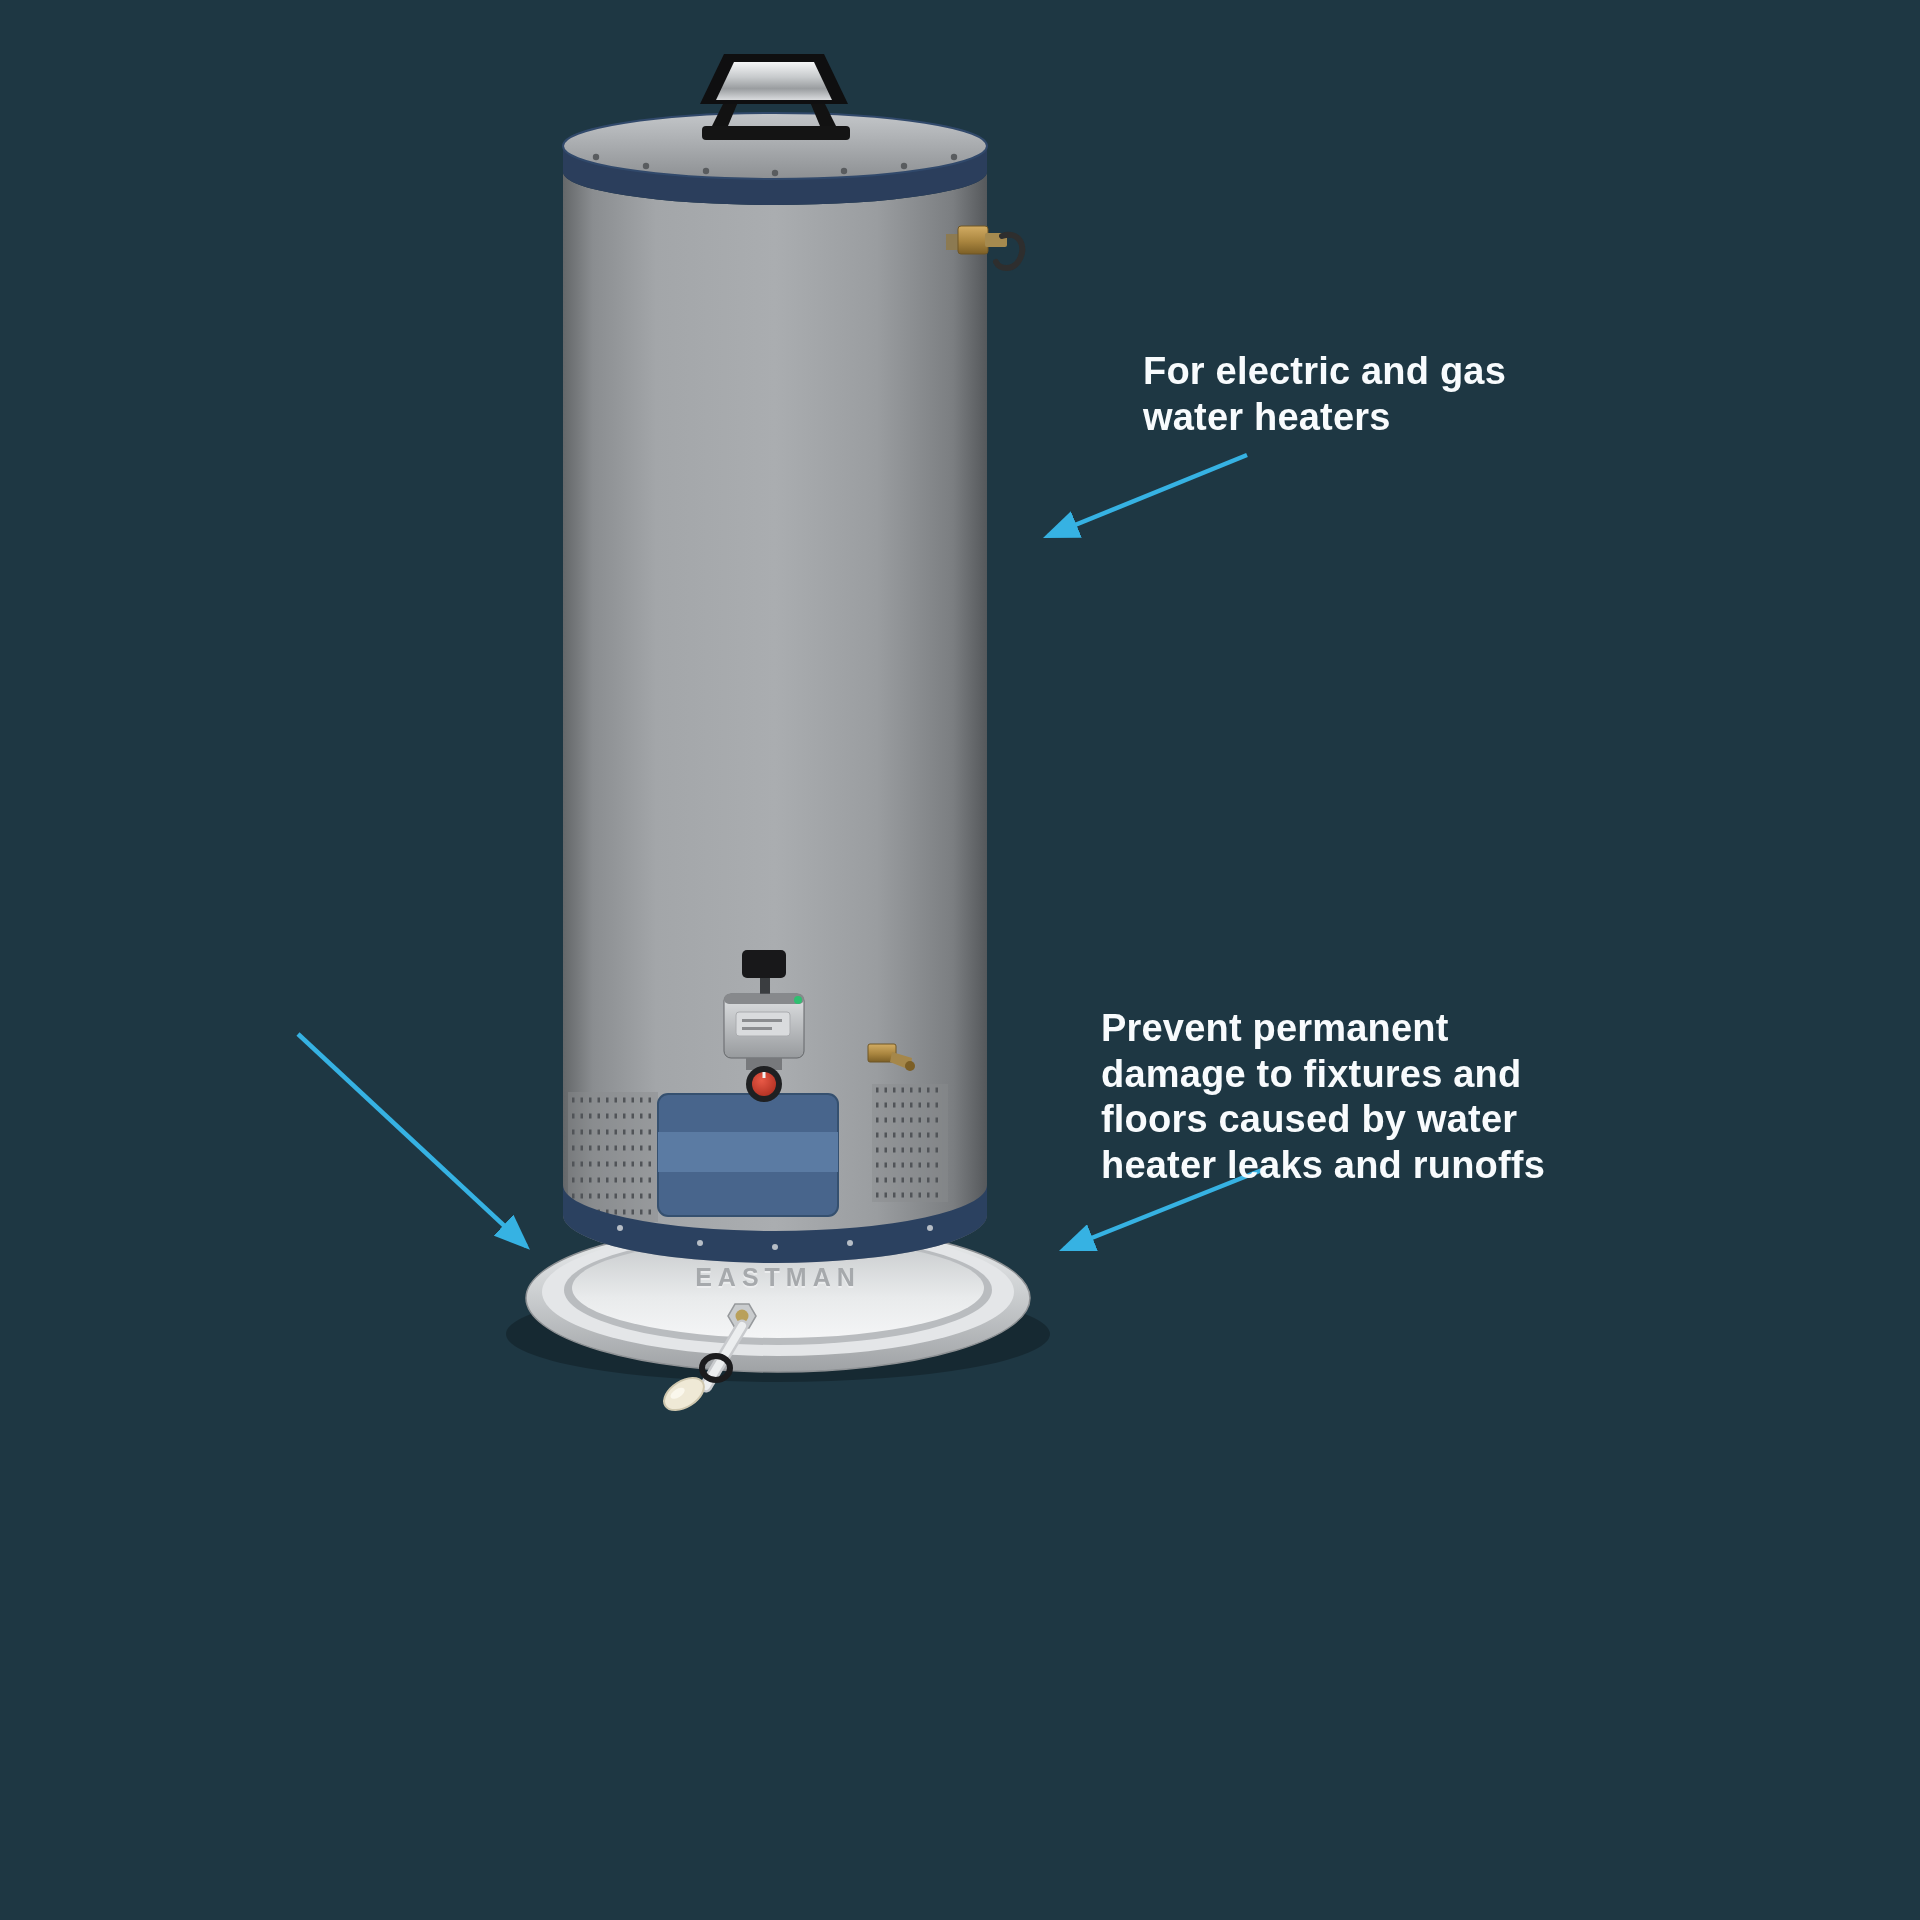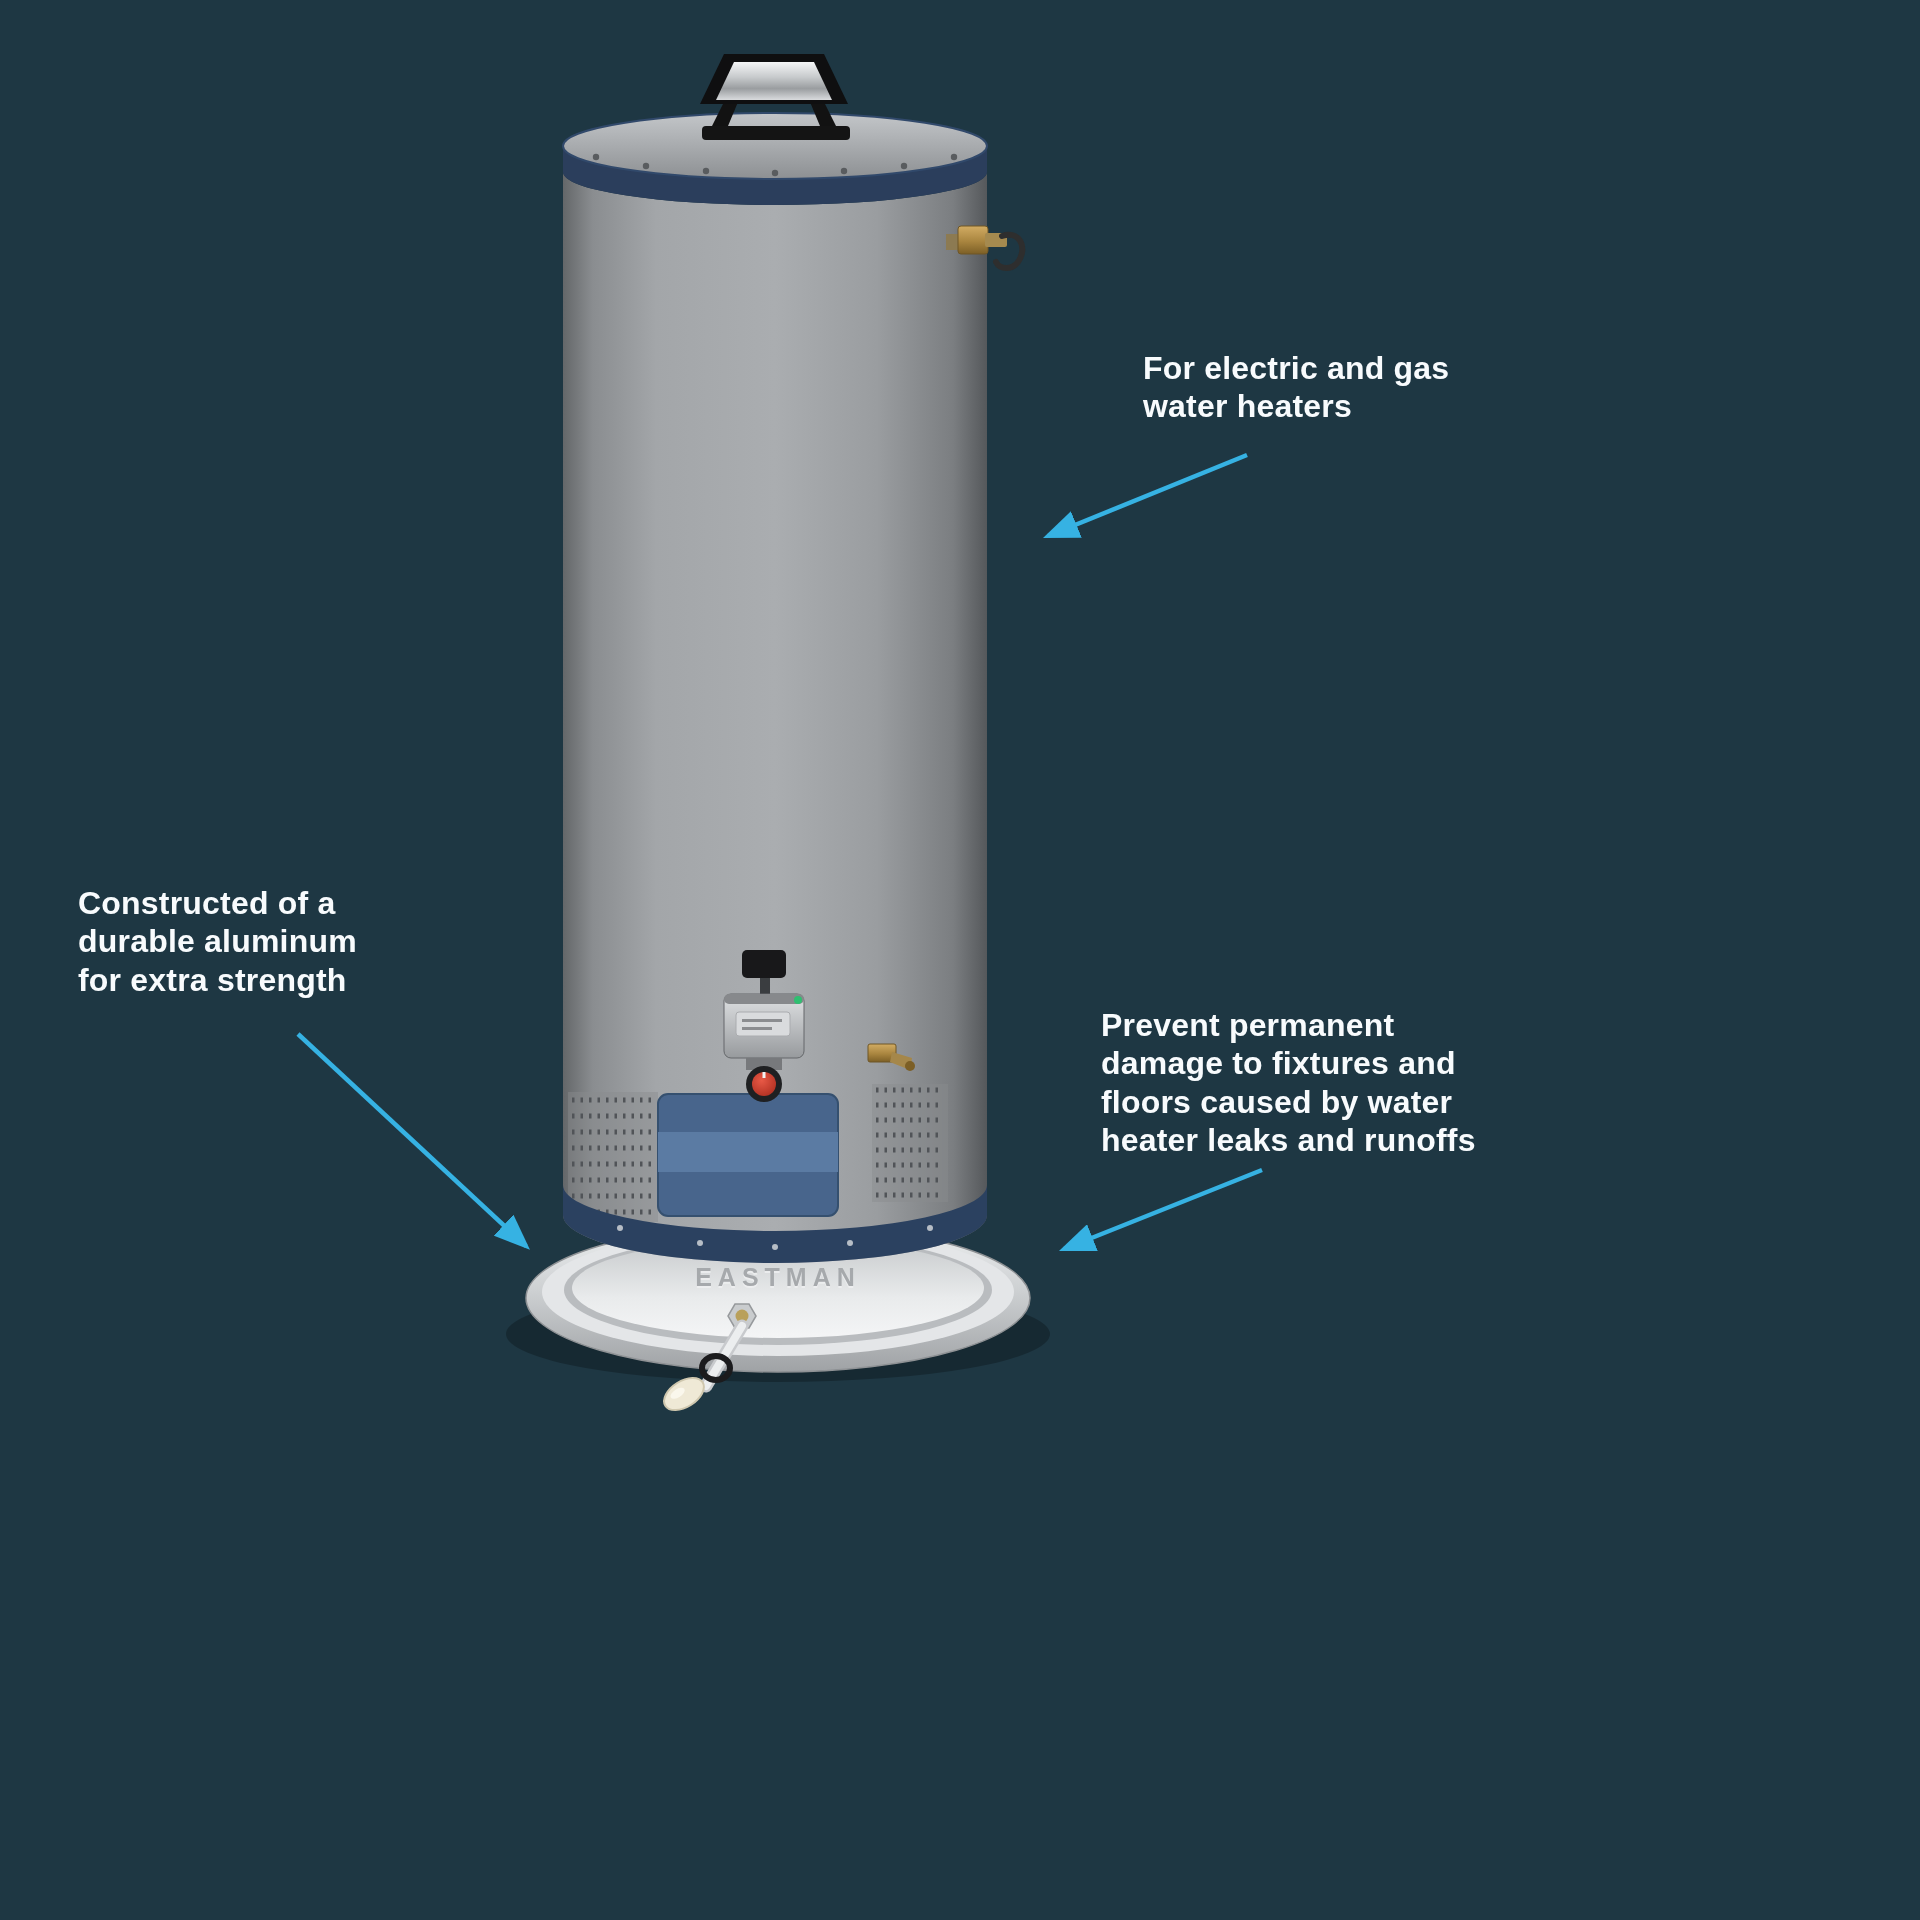--- a/index.html
+++ b/index.html
@@ -22,21 +22,21 @@
   }
   .illustration {
     position: absolute;
     left: 0; top: 0;
     width: 1920px; height: 1920px;
   }
   .callout {
     position: absolute;
     color: var(--text, #f8fbfd);
     font-weight: 700;
-    font-size: 32px;
+    font-size: 38px;
     line-height: 1.2;
     letter-spacing: 0.2px;
     white-space: pre-line;
   }
   #callout-electric-gas { left: 1143px; top: 349px; }
   #callout-aluminum     { left: 78px;   top: 884px; }
   #callout-prevent      { left: 1101px; top: 1006px; }
   .arrow-line { stroke: var(--accent, #36b2e3); stroke-width: 4.5; fill: none; }
   .arrow-head { fill: var(--accent, #36b2e3); }
 </style>
@@ -228,22 +228,19 @@
       <line class="arrow-line" x1="298" y1="1034" x2="526" y2="1246" marker-end="url(#ah)"></line>
     </g>
     <g>
       <line class="arrow-line" x1="1262" y1="1170" x2="1064" y2="1249" marker-end="url(#ah)"></line>
     </g>
   </svg>
 
   <div class="callout" id="callout-electric-gas">For electric and gas
 water heaters</div>
 
-  <div class="callout" id="callout-aluminum">Constructed of a
-durable aluminum
-for extra strength</div>
 
   <div class="callout" id="callout-prevent">Prevent permanent
 damage to fixtures and
 floors caused by water
 heater leaks and runoffs</div>
 
 </div>
 
 </body></html>

